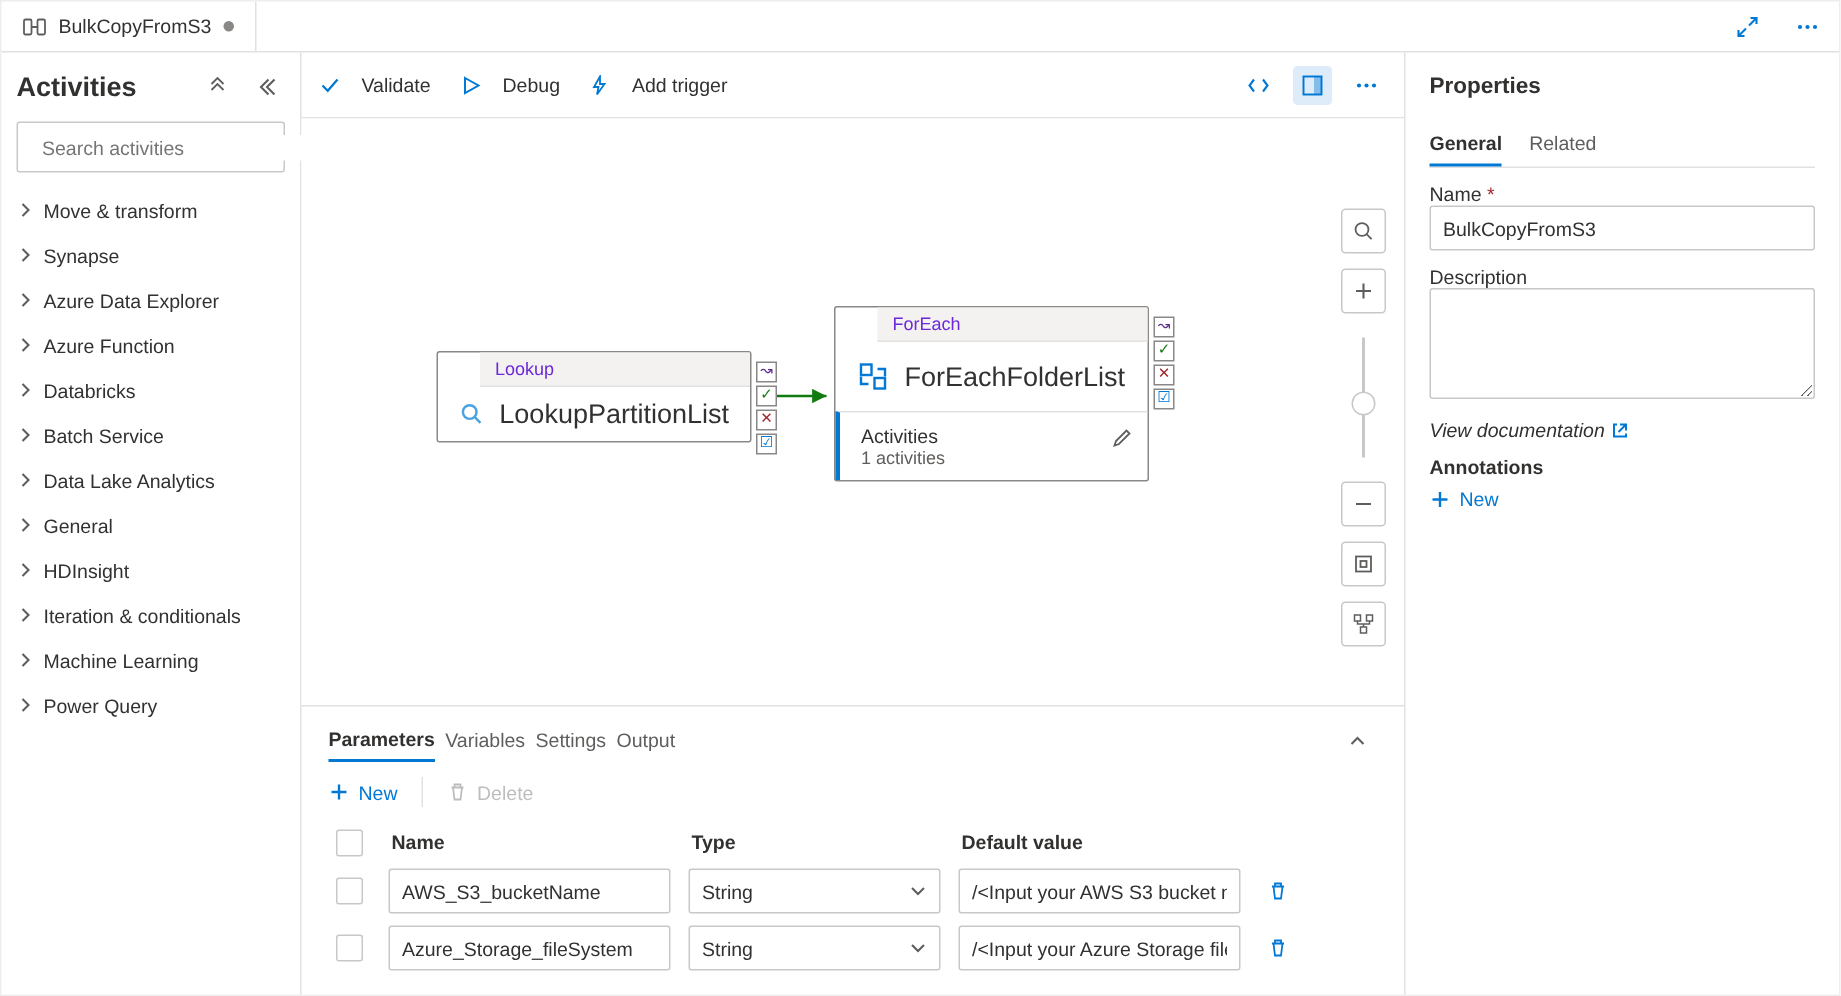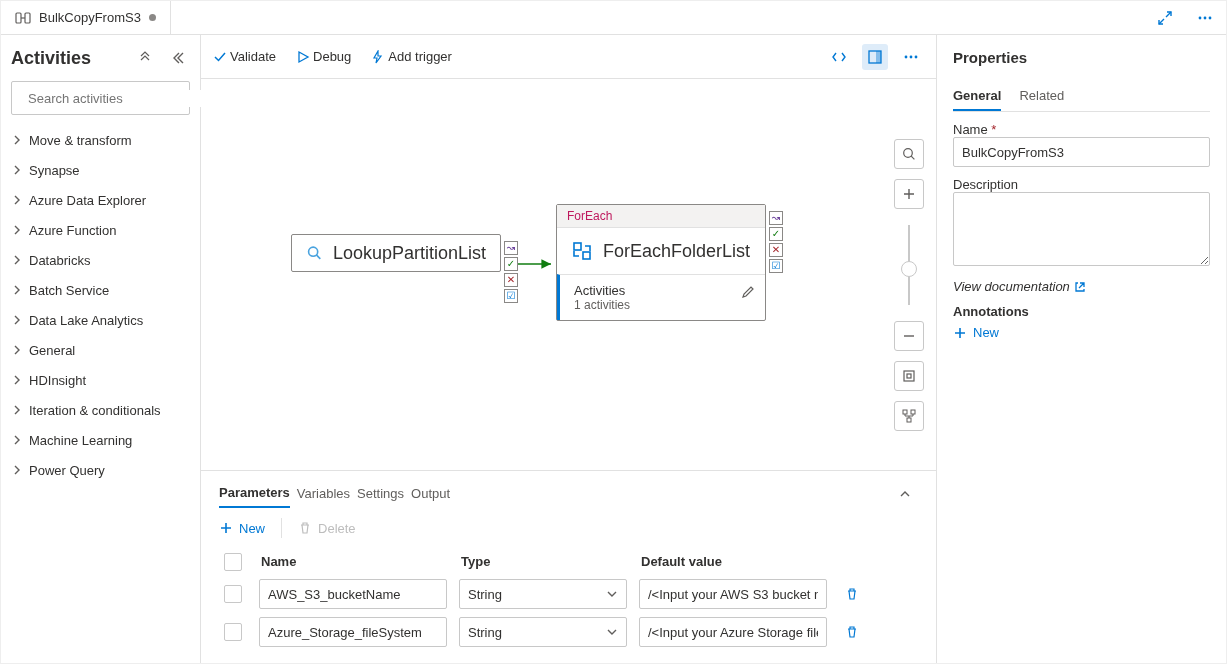--- a/index.html
+++ b/index.html
@@ -30,28 +30,28 @@
   .activities{width:200px;border-right:1px solid var(--border);display:flex;flex-direction:column;padding:10px 10px 0 10px;gap:4px;}
   .activities-header{display:flex;align-items:center;justify-content:space-between;margin-bottom:6px;}
   .activities-header h2{font-size:18px;font-weight:600;margin:0;}
   .search{display:flex;align-items:center;border:1px solid var(--border2);border-radius:2px;height:18px;padding:16px 8px;gap:6px;margin-bottom:6px;}
   .search input{border:none;outline:none;flex:1;font-size:13px;}
   .cat{display:flex;align-items:center;gap:6px;height:30px;cursor:pointer;}
   .center{flex:1;display:flex;flex-direction:column;min-width:0;}
   
   .actionbar{height:44px;display:flex;align-items:center;justify-content:space-between;border-bottom:1px solid var(--border);padding:0 12px;}
   .ab-left{display:flex;gap:20px;align-items:center;}
-  .ab-item{display:flex;align-items:flex-end;gap:3px;cursor:pointer;}
+  .ab-item{display:flex;align-items:flex-end;gap:14px;cursor:pointer;}
   .ab-right{display:flex;gap:10px;align-items:center;}
   
   .canvas-wrap{flex:1;position:relative;min-height:0;}
   .canvas{position:absolute;inset:0;background:var(--canvas-bg);}
   .canvas svg.flow{position:absolute;inset:0;width:100%;height:100%;}
   .node{position:absolute;border:1px solid var(--node-border);border-radius:2px;background:#fff;}
-  .node-header{background:var(--node-header);border-bottom:1px solid var(--border);padding:4px 10px;font-size:12px;color:#be185d;}
+  .node-header{background:var(--node-header);border-bottom:1px solid var(--border);padding:4px 10px;font-size:12px;color:#6d28d9;margin-left:28px;}
   .node-body{display:flex;align-items:center;gap:10px;padding:12px 14px;}
   .node-body.big{padding:5px 14px;}
   .node-title{font-size:18px;}
   .sub{padding:8px 14px;border-top:1px solid var(--border);font-size:12px;position:relative;border-left:3px solid var(--accent);}
   .sub .cnt{color:var(--muted);font-size:12px;}
   .ports{position:absolute;right:-18px;top:6px;display:flex;flex-direction:column;gap:2px;}
   .port{width:14px;height:14px;border:1px solid var(--node-border);background:#fff;display:flex;align-items:center;justify-content:center;font-size:10px;line-height:1;}
   .port.ok{color:var(--green);}
   .port.err{color:var(--red);}
   .port.skip{color:#5c2e91;}
@@ -278,20 +278,21 @@
         <svg class="flow">
           <defs>
               <marker id="arr" markerWidth="8" markerHeight="8" refX="6" refY="3" orient="auto">
                 <path d="M0 0L6 3 0 6z" fill="#107c10"></path>
               </marker>
             </defs>
           <path d="M305 185 h45" stroke="#107c10" stroke-width="1.6" fill="none" marker-end="url(#arr)"></path>
         </svg>
 
         <div class="node" style="left:90px;top:155px;width:210px;">
+          <div class="node-header">Lookup</div>
           <div class="node-body big">
             <svg width="26" height="26" viewBox="0 0 26 26">
                 <circle cx="11" cy="11" r="7" fill="none" stroke="#4aa3df" stroke-width="2.5"></circle>
                 <path d="M16 16l6 6" stroke="#4aa3df" stroke-width="2.5"></path>
               </svg>
             <span class="node-title">LookupPartitionList</span>
           </div>
           <div class="ports">
             <div class="port skip">↝</div>
             <div class="port ok">✓</div>

